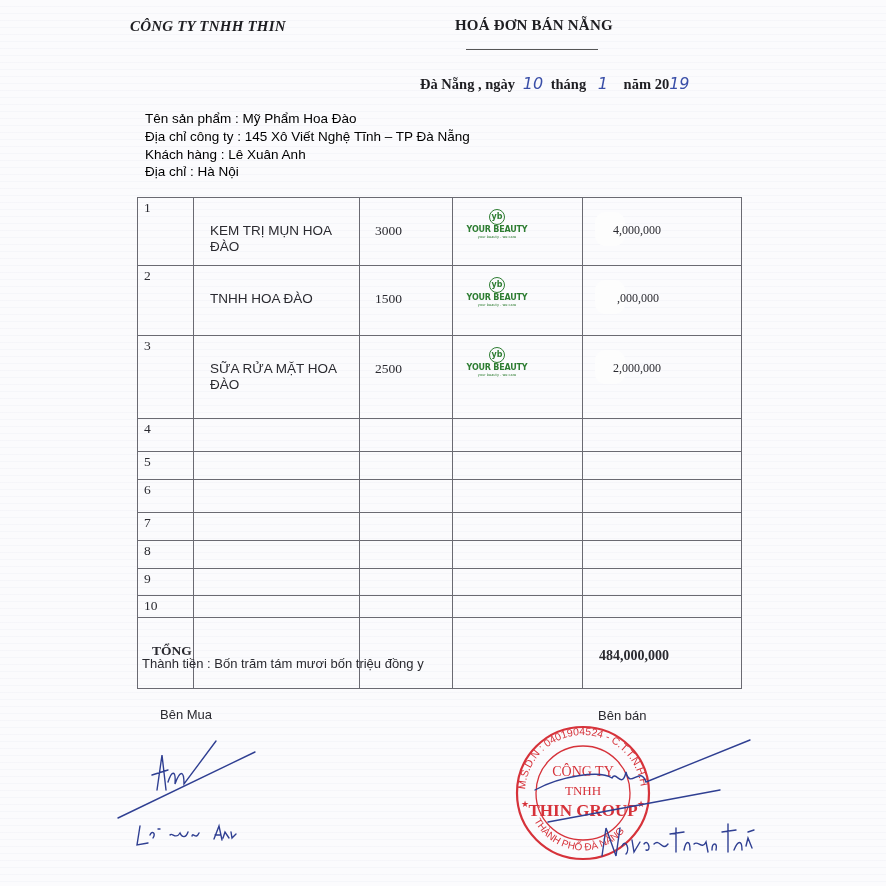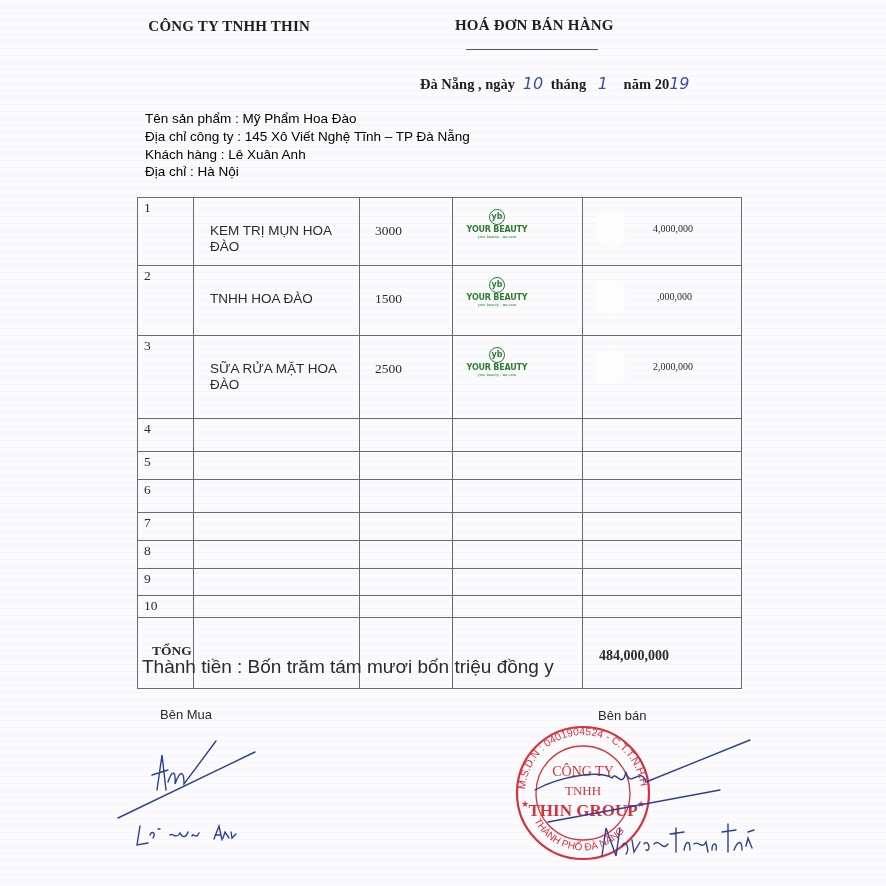--- a/index.html
+++ b/index.html
@@ -4,53 +4,53 @@
   <style>
     html, body { margin: 0; padding: 0; }
     body {
       width: 886px; height: 886px; position: relative; overflow: hidden;
       background: #fbfbfd;
       font-family: "Liberation Serif", "DejaVu Serif", serif;
       color: #1e1e22;
       background-image: repeating-linear-gradient(to bottom, rgba(200,205,220,0.0) 0px, rgba(200,205,220,0.0) 6px, rgba(205,210,225,0.25) 7px);
     }
     .abs { position: absolute; }
-    .company-name { left: 130px; top: 17px; width: 180px; text-align: right; font-size: 15px; font-weight: bold; line-height: 19px; letter-spacing: 0.2px; }
+    .company-name { left: 130px; top: 17px; width: 180px; text-align: left; font-size: 15px; font-weight: bold; line-height: 19px; letter-spacing: 0.2px; font-style: italic; }
     .doc-title { left: 455px; top: 17px; font-size: 15px; font-weight: bold; letter-spacing: 0.2px; }
     .title-rule { left: 466px; top: 49px; width: 132px; height: 1px; background: #555; }
     .date-line { left: 420px; top: 74px; font-size: 14.5px; font-weight: bold; white-space: nowrap; }
     .hand { font-family: "DejaVu Sans", sans-serif; font-style: italic; font-weight: normal; color: #3a4fa8; font-size: 16px; }
     .info { left: 145px; font-family: "Liberation Sans", "DejaVu Sans", sans-serif; font-size: 13.5px; color: #000000; white-space: nowrap; }
     .tbl { position: absolute; left: 137px; top: 197px; border-collapse: collapse; font-family: "Liberation Sans", "DejaVu Sans", sans-serif; font-size: 13.5px; color: #2a2a30; }
     .tbl td, .tbl th { border: 1px solid #6a6a72; padding: 8px; vertical-align: top; font-weight: normal; text-align: left; }
     .tbl th { font-family: "Liberation Serif", serif; font-size: 14px; padding: 1px 4px 0 6px; height: 17px; white-space: nowrap; }
     .tbl .stt { padding: 2px 0 0 6px; font-family: "Liberation Serif", serif; }
     .cell-inner { position: relative; height: 100%; }
     .prod-name { position: absolute; left: 8px; top: 17px; width: 150px; line-height: 16px; }
     .qty { position: absolute; left: 7px; top: 17px; font-family: "Liberation Serif", serif; }
-    .amt { position: absolute; left: 22px; top: 17px; font-family: "Liberation Serif", serif; font-size: 10px; margin-left: 40px; }
+    .amt { position: absolute; left: 22px; top: 17px; font-family: "Liberation Serif", serif; font-size: 12px; }
     .amt-mask { position: absolute; left: 4px; top: 6px; width: 30px; height: 34px; background: #fdfdfd; border-radius: 10px; }
     .logo { position: absolute; left: 4px; top: 3px; width: 64px; text-align: center; }
     .logo-circle { width: 14px; height: 14px; border: 1.5px solid #2e7d32; border-radius: 50%; margin: 0 auto; font-size: 8px; line-height: 14px; color: #2e7d32; font-family: "DejaVu Sans", sans-serif; font-weight: bold; }
     .logo-text { font-family: "DejaVu Sans", sans-serif; font-weight: bold; color: #2e7d32; font-size: 8px; letter-spacing: -0.2px; line-height: 10px; white-space: nowrap; }
     .logo-sub { font-family: "DejaVu Sans", sans-serif; color: #2e7d32; font-size: 3.5px; line-height: 4px; white-space: nowrap; }
     .total-label { font-family: "Liberation Serif", serif; font-weight: bold; position: absolute; left: 6px; top: 17px; }
     .total-amt { font-family: "Liberation Serif", serif; font-weight: bold; position: absolute; left: 8px; top: 22px; font-size: 14px; }
-    .words { left: 142px; top: 656px; font-family: "Liberation Sans", "DejaVu Sans", sans-serif; font-size: 19px; color: #2a2a30; }
+    .words { left: 142px; top: 656px; font-family: "Liberation Sans", "DejaVu Sans", sans-serif; font-size: 13px; color: #2a2a30; }
     .buyer-label { left: 160px; top: 707px; font-family: "Liberation Sans", "DejaVu Sans", sans-serif; font-size: 13px; color: #2a2a30; }
     .seller-label { left: 598px; top: 708px; font-family: "Liberation Sans", "DejaVu Sans", sans-serif; font-size: 13px; color: #2a2a30; }
     .sig-svg { position: absolute; left: 0; top: 0; }
   </style>
 </head>
 <body>
 
 <div class="abs company-name">
   <div>CÔNG TY TNHH THIN</div>
 </div>
-<div class="abs doc-title">HOÁ ĐƠN BÁN HÀNG</div>
+<div class="abs doc-title">HOÁ ĐƠN BÁN NẴNG</div>
 <div class="abs title-rule"></div>
 
 <div class="abs date-line">
   <span>Đà Nẵng , ngày</span>
   <span class="hand" style="margin:0 4px;">10</span>
   <span>tháng</span>
   <span class="hand" style="margin:0 12px 0 8px;">1</span>
   <span>năm</span>
   <span>20</span><span class="hand">19</span>
 </div>

